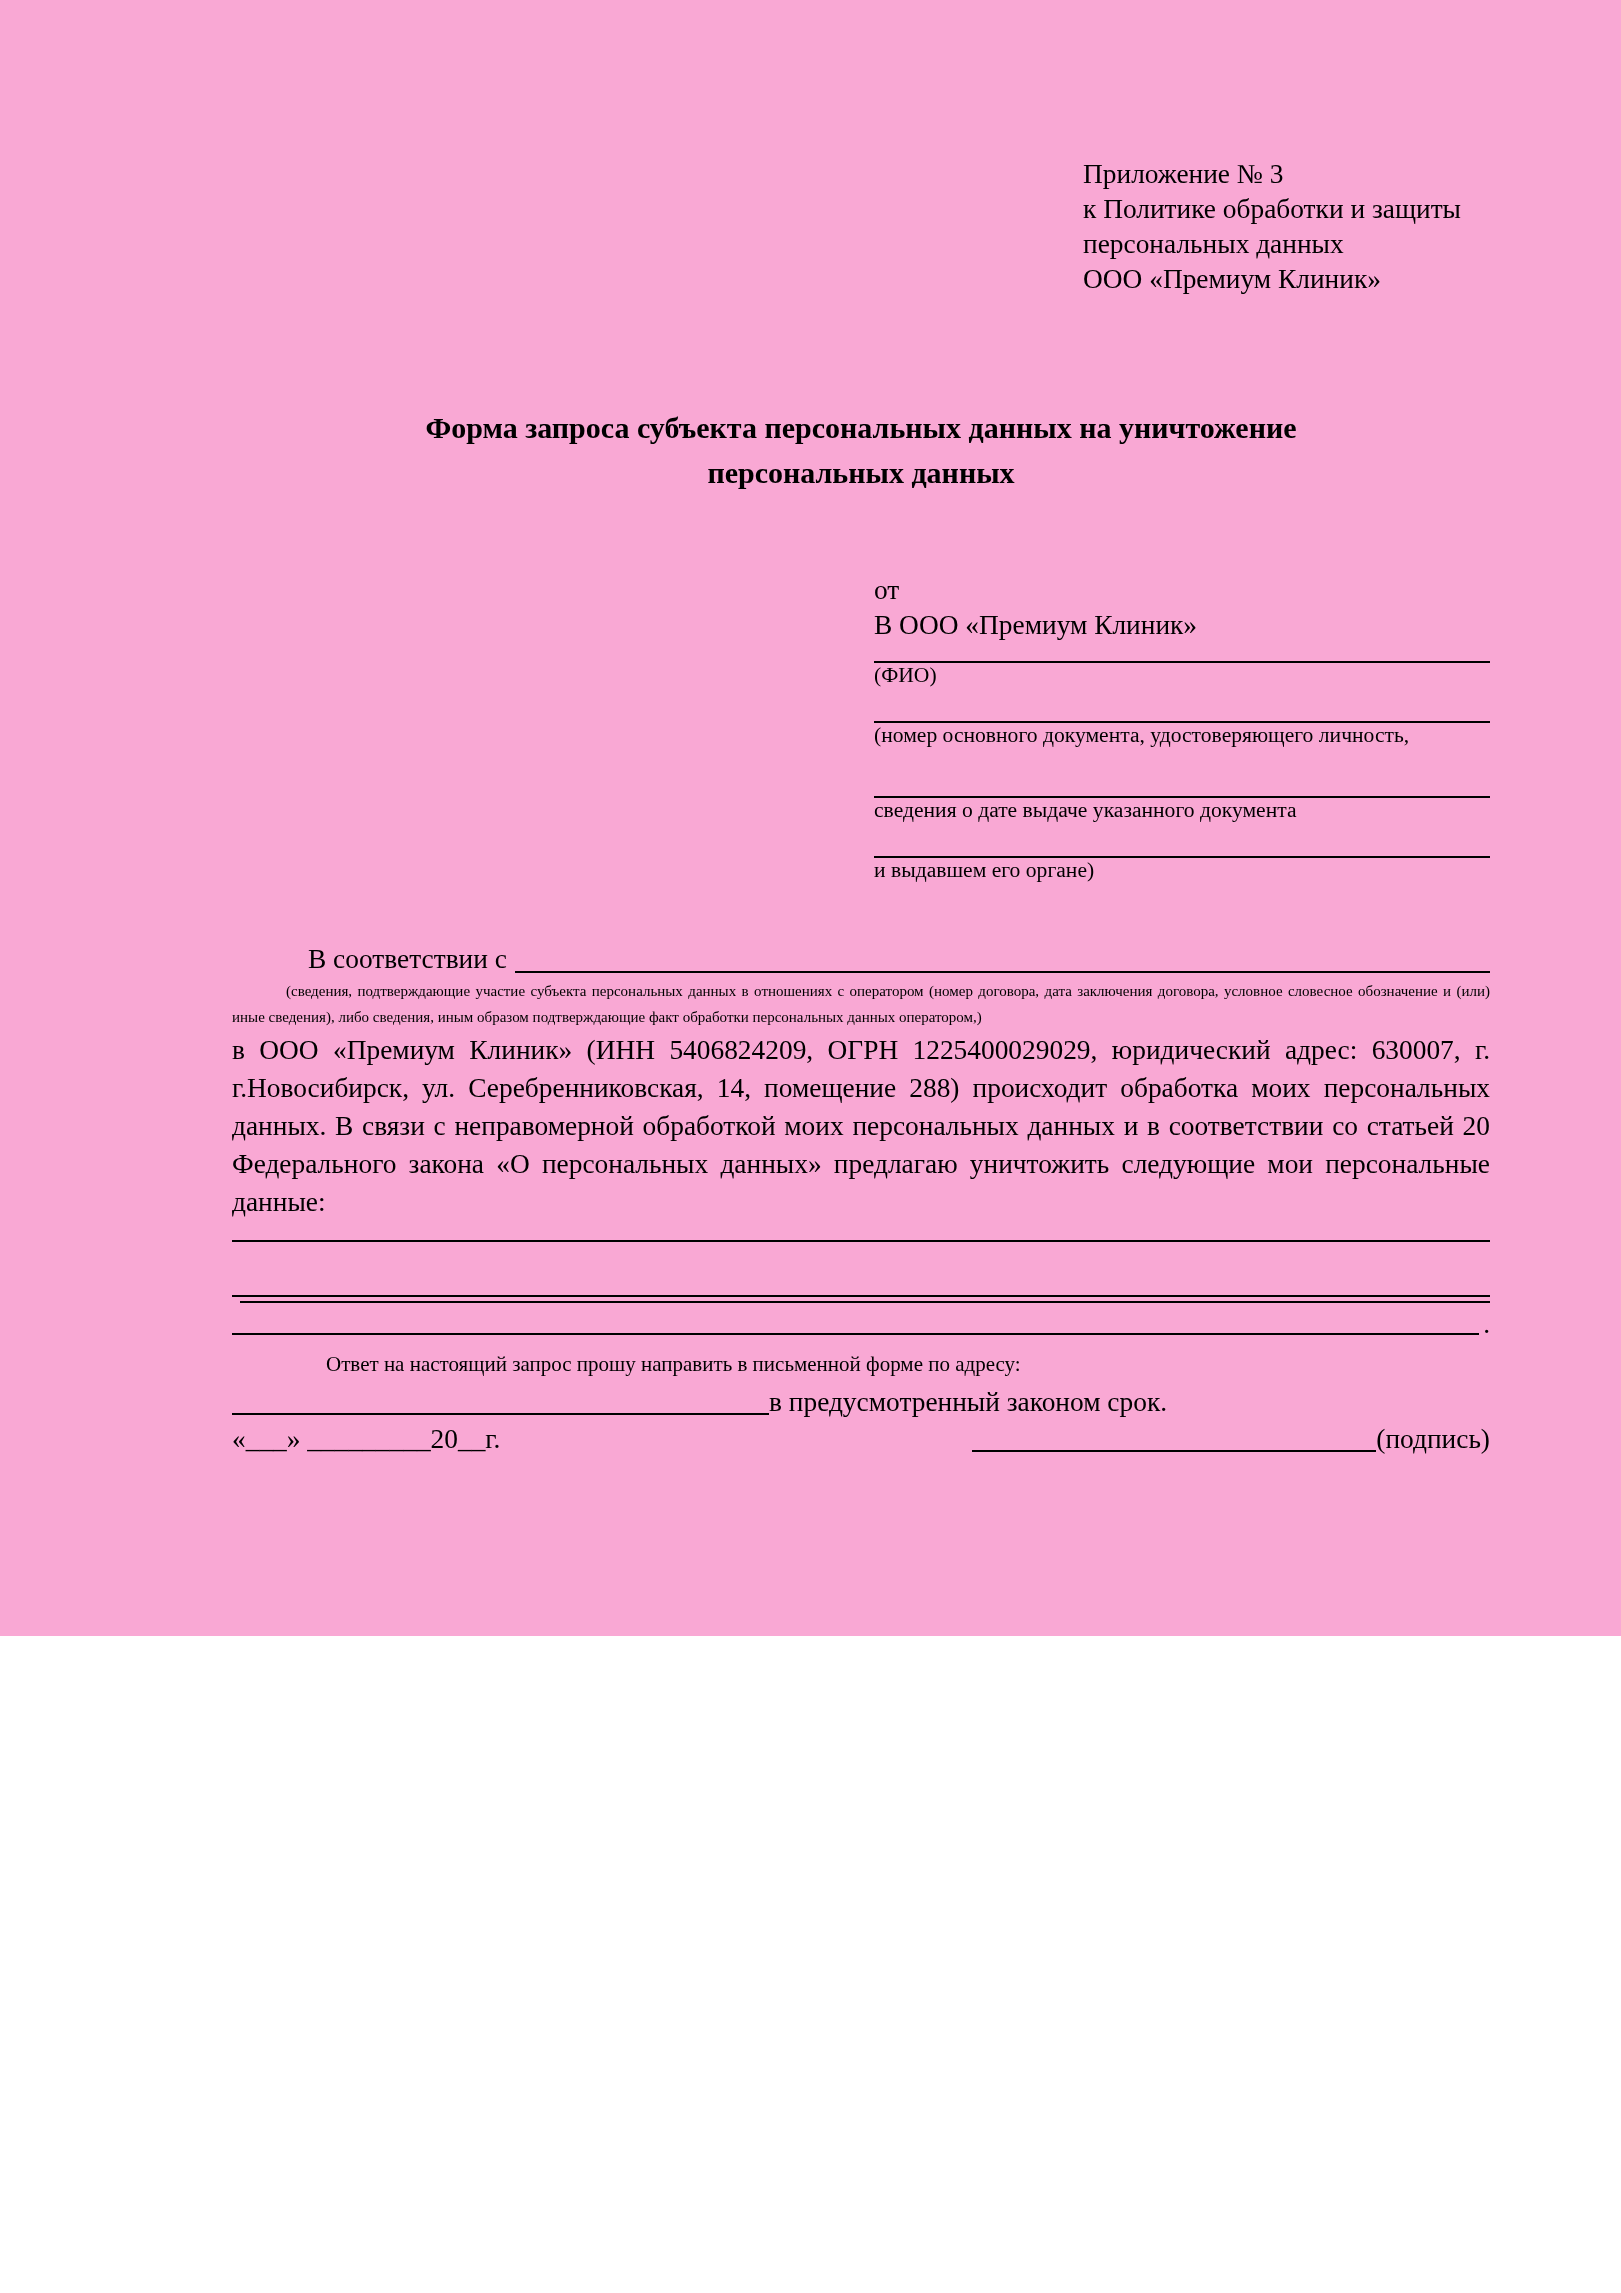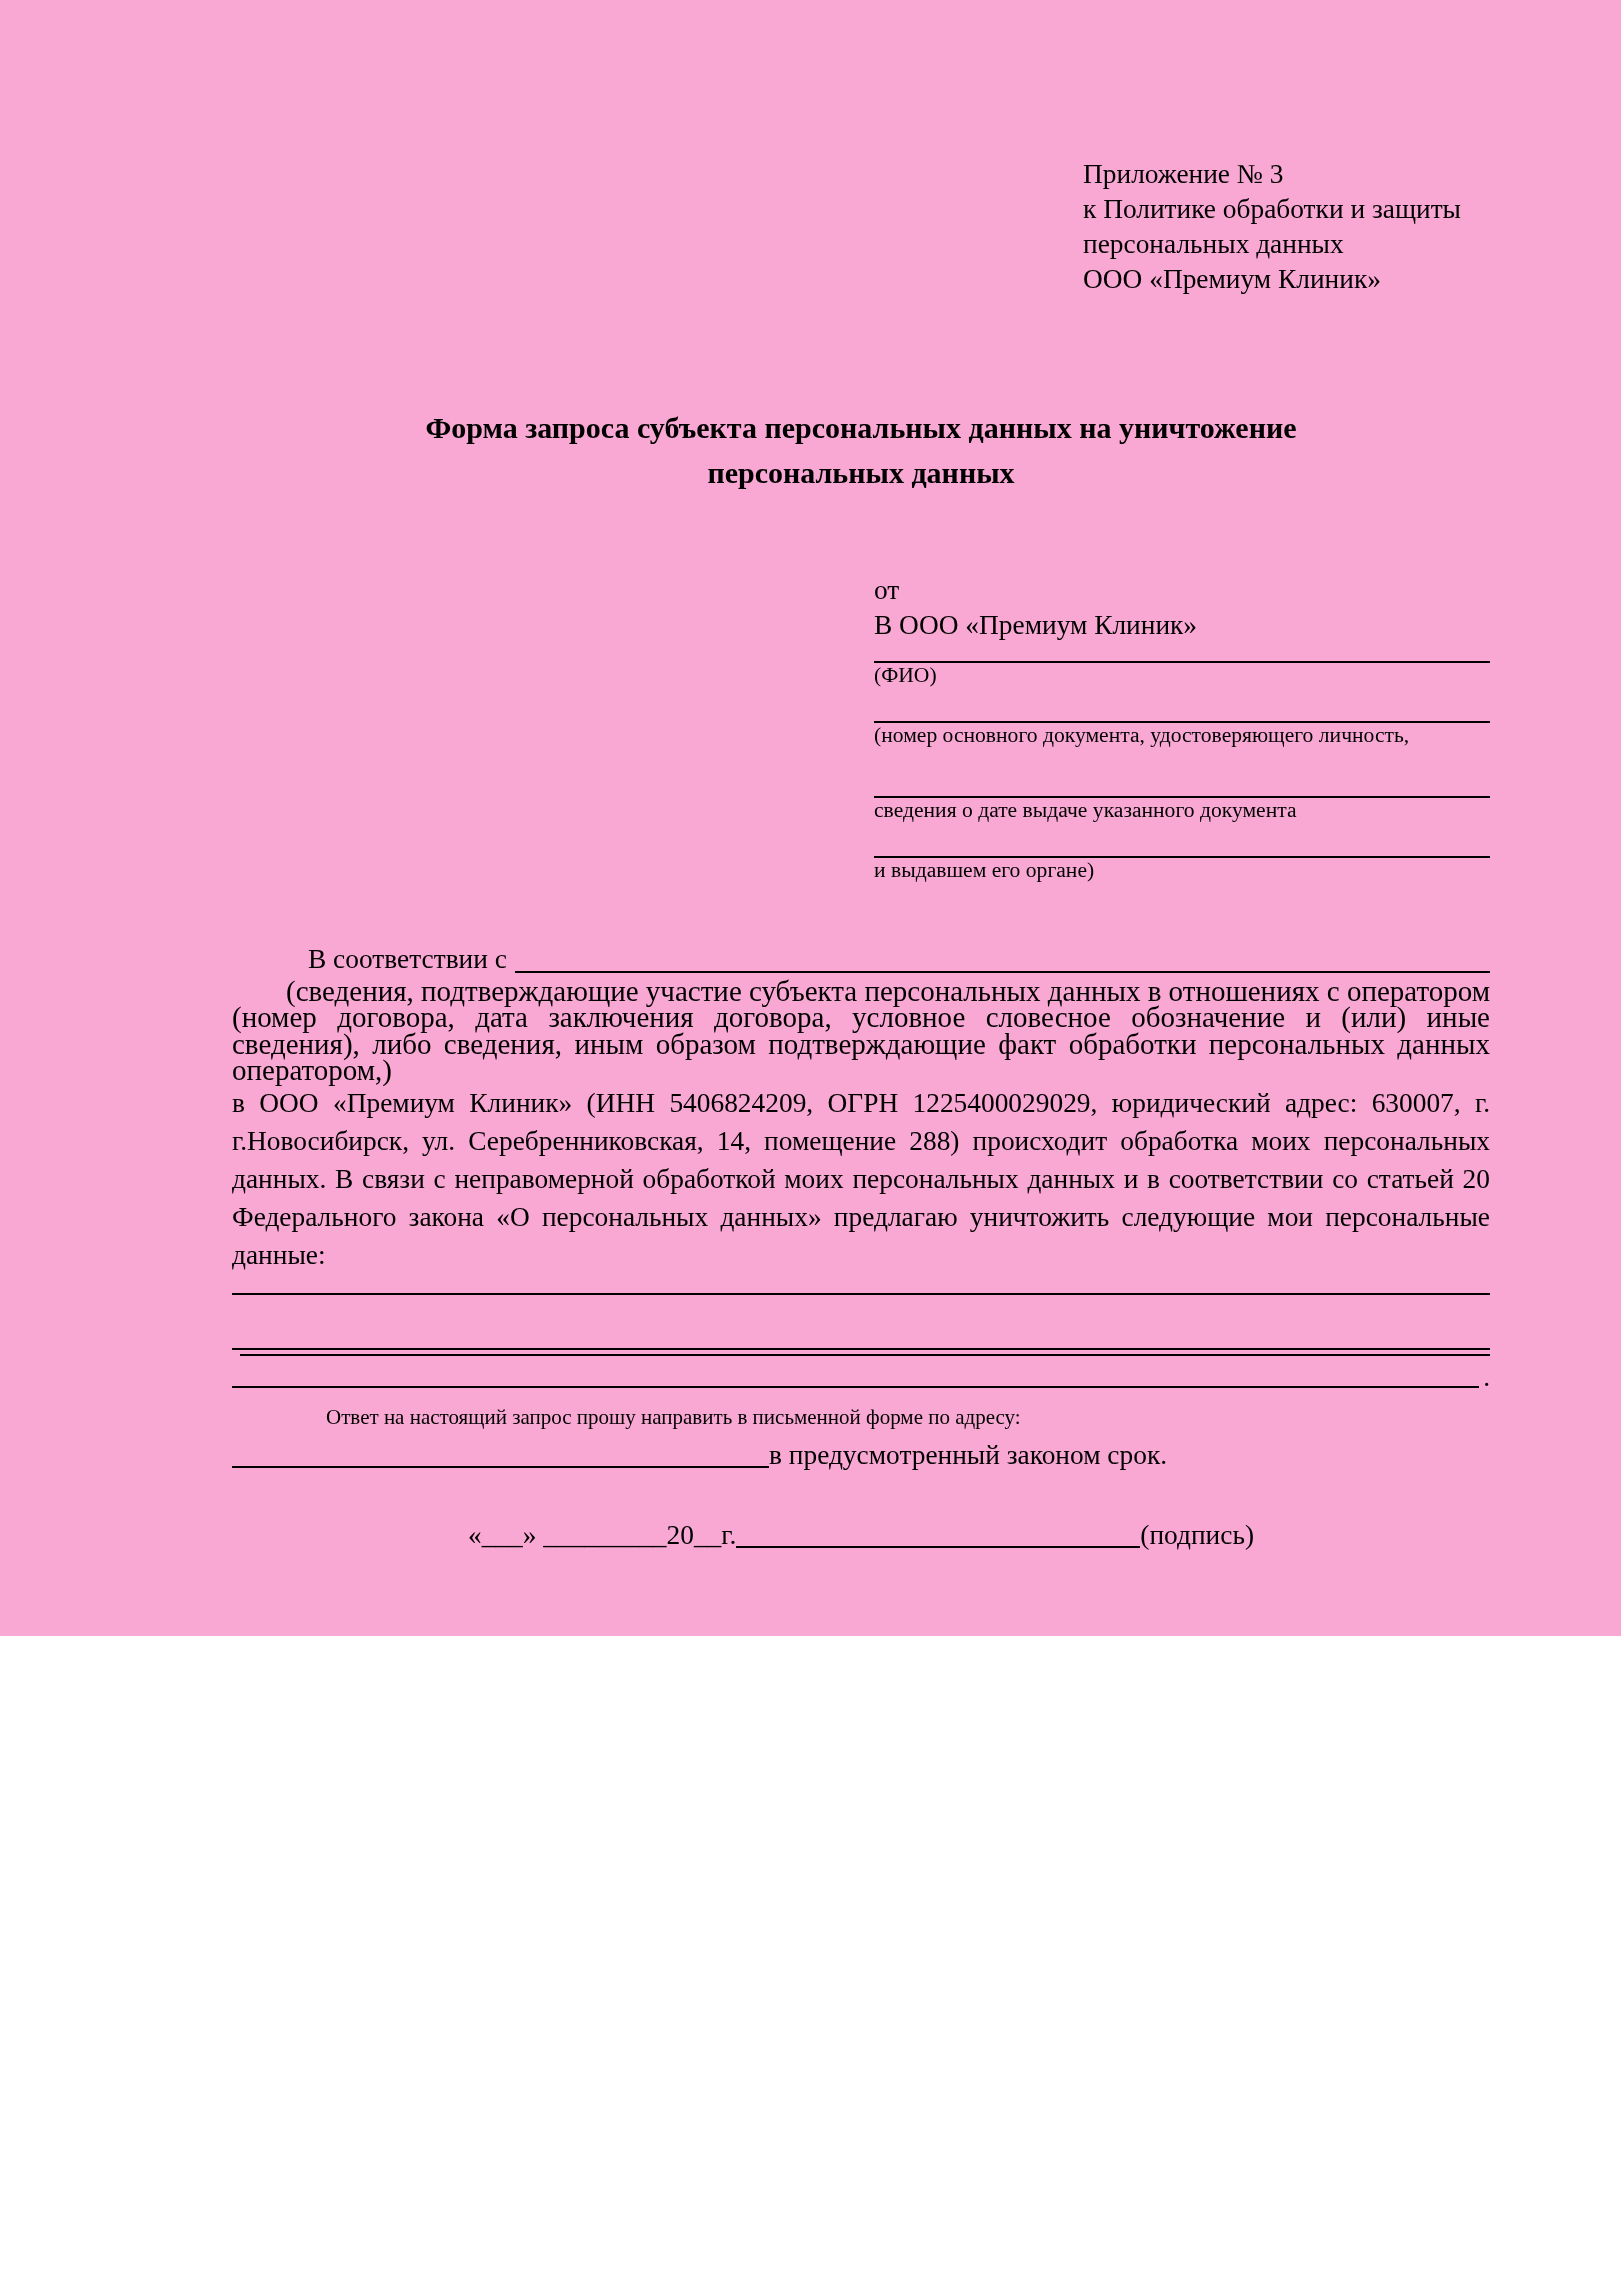--- a/index.html
+++ b/index.html
@@ -68,21 +68,21 @@
     white-space: nowrap;
   }
   .flex-line {
     flex: 1 1 auto;
     border-bottom: 2px solid #000;
     margin-bottom: 4.9px;
     margin-left: 7.8px;
   }
 
   .acc-caption {
-    font-size: 29px;
+    font-size: 15px;
     line-height: 26.5px;
     text-align: justify;
     text-indent: 54px;
   }
 
   .main-par {
     font-size: 27.4px;
     line-height: 38px;
     text-align: justify;
   }
@@ -134,23 +134,22 @@
   }
   .response-row .addr-line {
     flex: 0 0 auto;
     width: 537px;
     border-bottom: 2px solid #000;
     margin-bottom: 5.9px;
   }
   .response-row .tail { flex: 0 0 auto; }
 
   .footer-row {
-    margin-top: 43px;
-    display: flex;
-    justify-content: center;
+    display: flex;
+    justify-content: space-between;
     align-items: flex-end;
     font-size: 27.4px;
     line-height: 37px;
     font-family: Liberation Serif, serif;
   }
   .signature {
     display: flex;
     align-items: flex-end;
   }
   .signature .sig-line {

